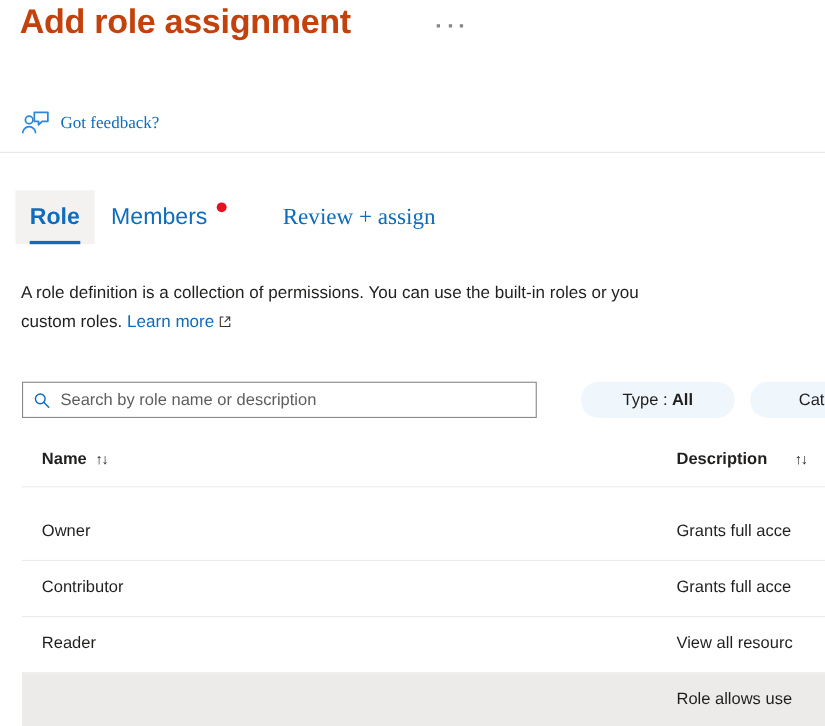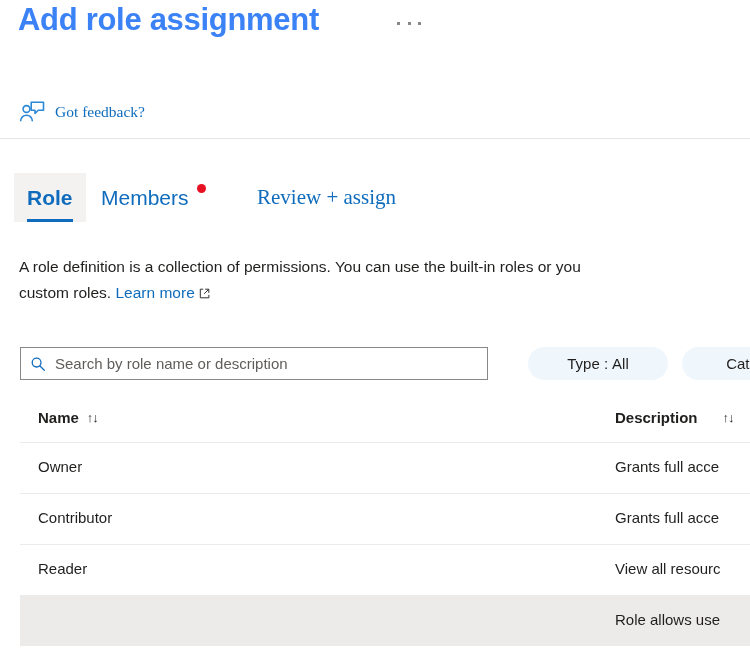--- a/index.html
+++ b/index.html
@@ -24,21 +24,21 @@
     height: 139px;
     box-sizing: border-box;
     border-bottom: 1px solid #e6e6e6;
   }
   .page-title {
     position: absolute;
     left: 18px; top: 2px;
     font-size: 31px;
     font-weight: 600;
     letter-spacing: -0.3px;
-    color: #3b82f6;
+    color: #c2410c;
     white-space: nowrap;
   }
   .more-menu {
     position: absolute;
     left: 396px; top: 12px;
     width: 26px; height: 22px;
     display: flex;
     align-items: center;
     justify-content: space-between;
     padding: 0 1px;
@@ -174,35 +174,35 @@
     display: flex;
     align-items: center;
     justify-content: center;
     padding: 0 20px;
     box-sizing: border-box;
     font-size: 15px;
     color: #201f1e;
     white-space: nowrap;
     cursor: pointer;
   }
-  .pill b { font-weight: 400; margin-left: 4px; }
+  .pill b { font-weight: 700; margin-left: 4px; }
   .pill-type { left: 528px; width: 140px; }
   .pill-category { left: 682px; width: 120px; }
 
   
   .table {
     position: absolute;
     left: 0; top: 400px;
     width: 750px;
   }
   .thead {
     position: relative;
     height: 42px;
     border-bottom: 1px solid #edebe9;
-    margin: 0 0 0 20px;
+    margin: 0 0 16px 20px;
   }
   .th {
     position: absolute;
     top: 9px;
     font-size: 15px;
     font-weight: 600;
     color: #201f1e;
     white-space: nowrap;
     display: flex;
     align-items: center;

